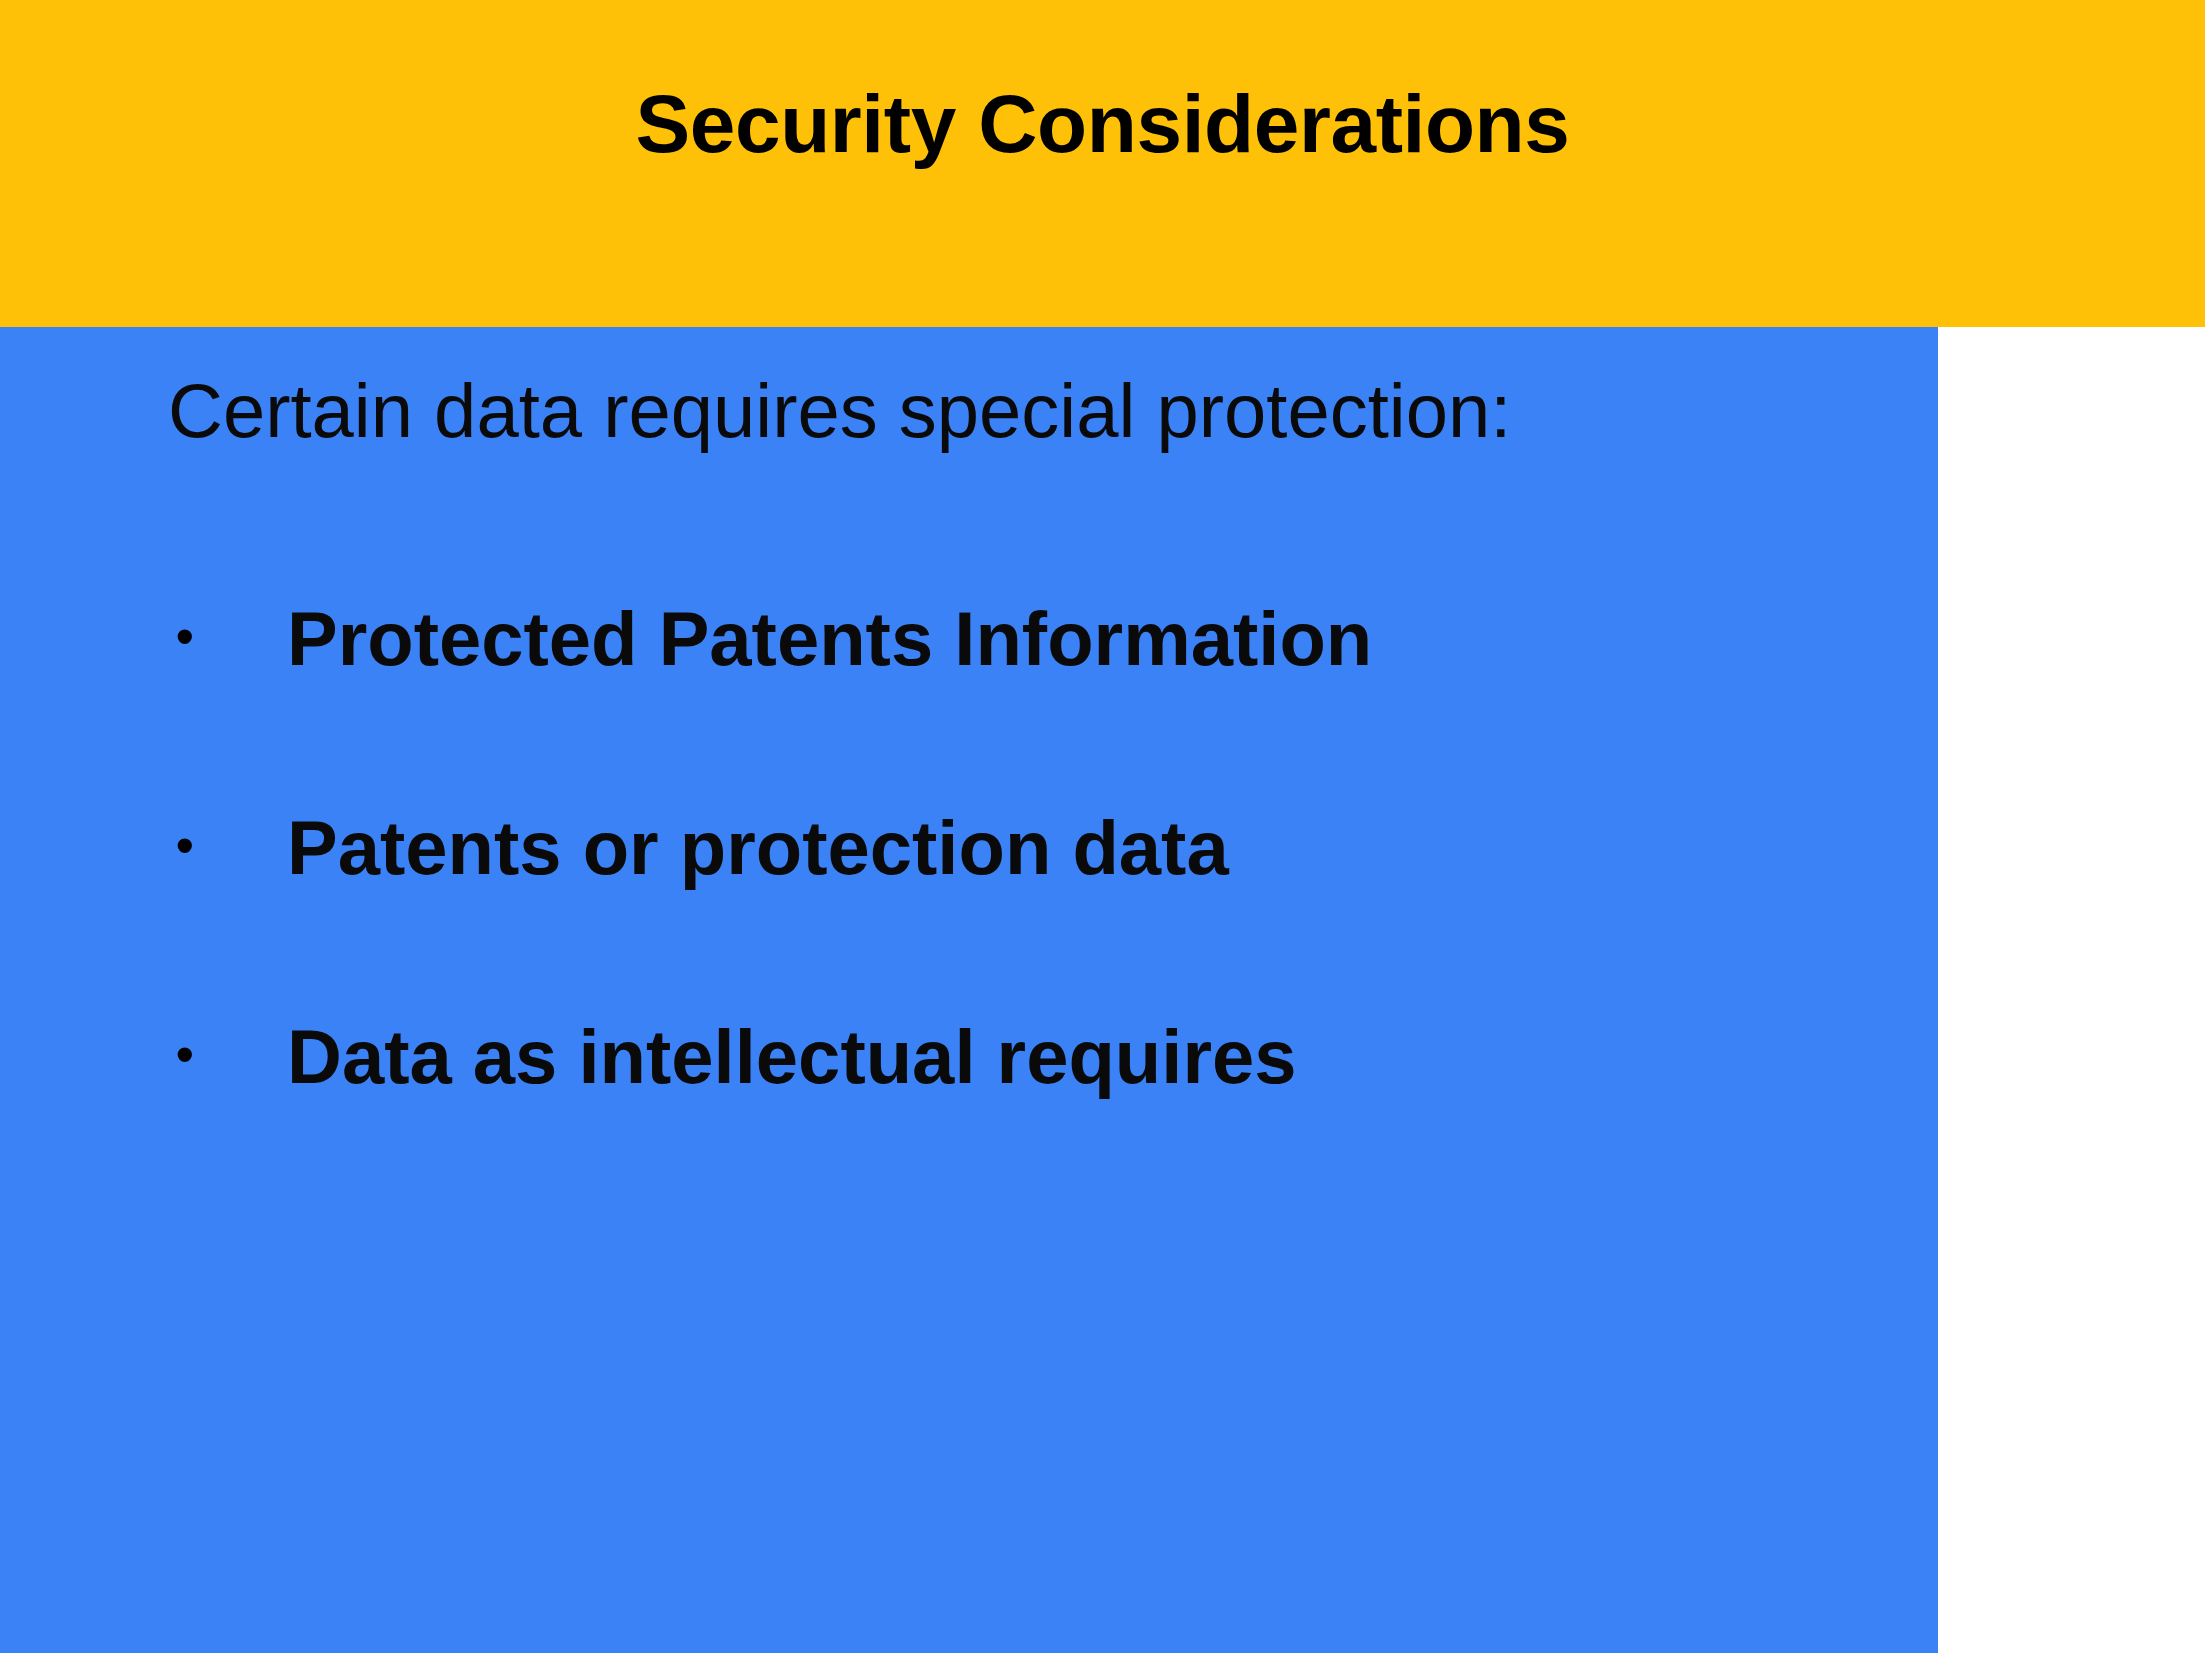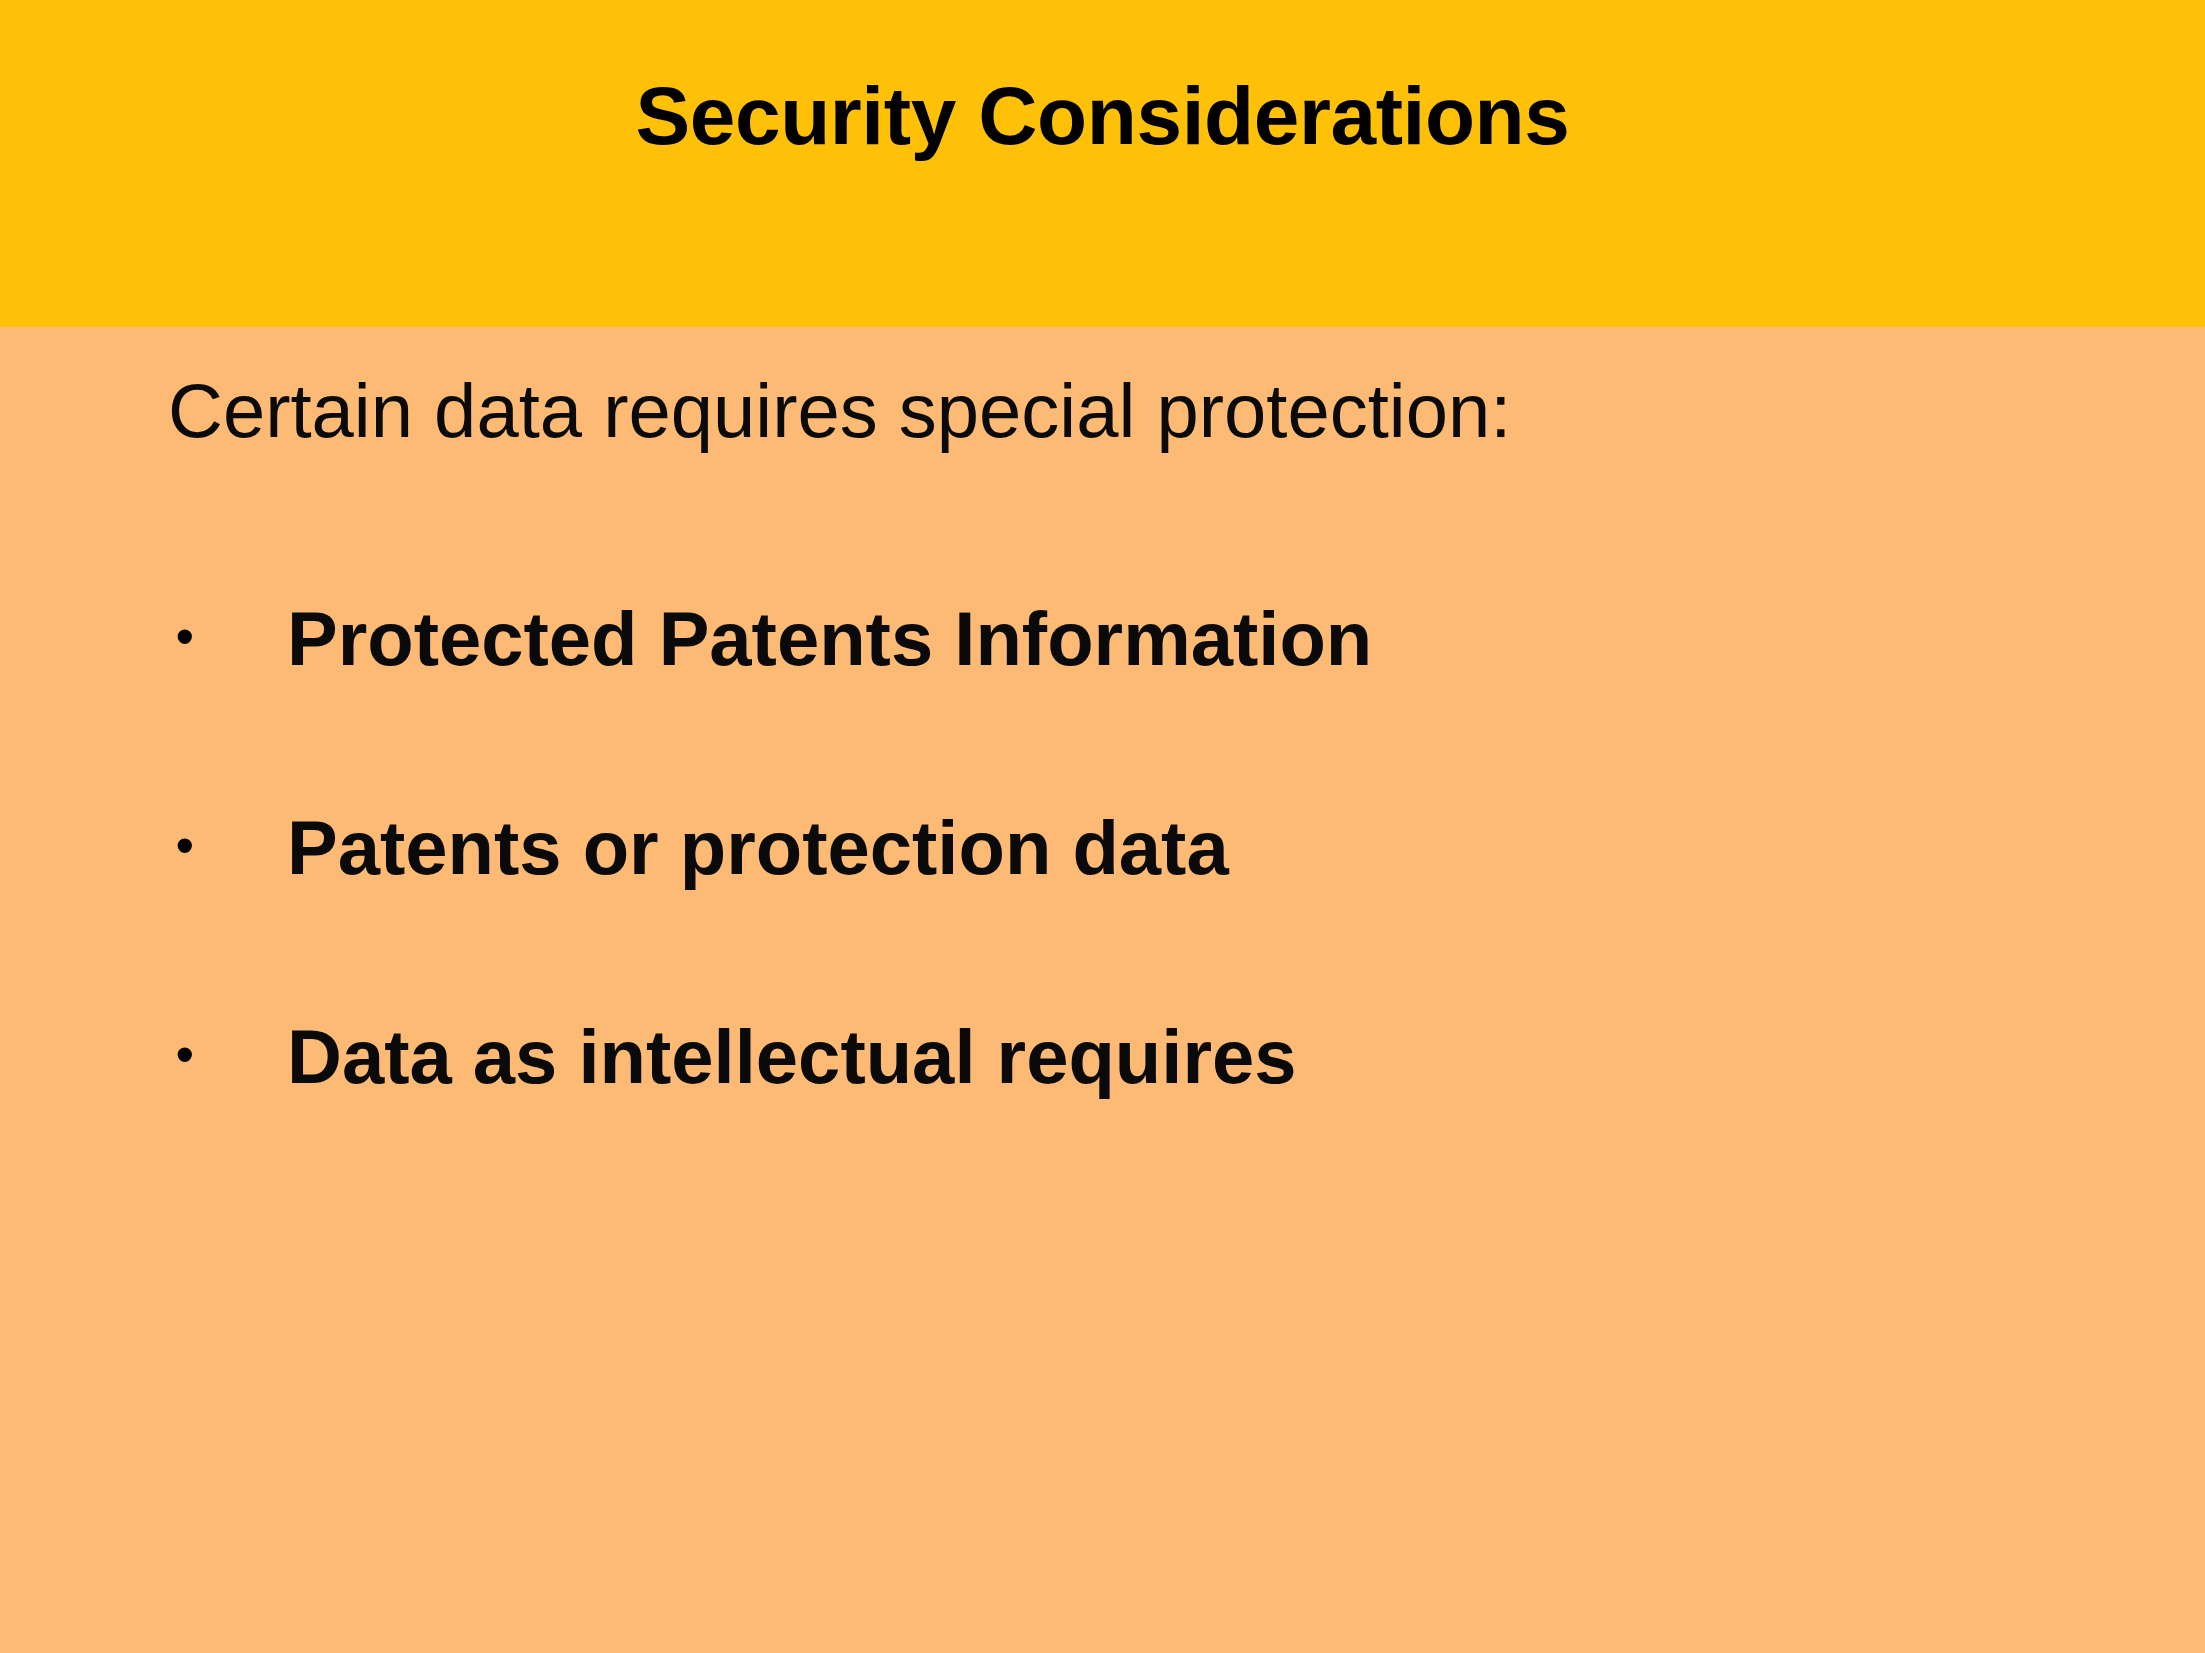--- a/index.html
+++ b/index.html
@@ -29,21 +29,21 @@
     left: 0;
     top: 0;
     width: 2205px;
     height: 327px;
     background: #ffc107;
   }
 
   .slide-title {
     position: absolute;
     left: 0;
-    top: 4px;
+    top: 12px;
     width: 2205px;
     height: 327px;
     display: flex;
     align-items: center;
     justify-content: center;
     padding-bottom: 103px;
     box-sizing: border-box;
     font-family: "Liberation Sans", sans-serif;
     font-weight: bold;
     font-size: 82px;
@@ -52,23 +52,23 @@
     letter-spacing: -0.4px;
     text-align: center;
     white-space: nowrap;
   }
 
   
   .body-area {
     position: absolute;
     left: 0;
     top: 327px;
-    width: 2205px;
+    width: 1938px;
     height: 1327px;
-    background: #fdba74;
+    background: #3b82f6;
   }
 
   .intro-line {
     position: absolute;
     left: 168px;
     top: 40px;
     font-family: "Liberation Sans", sans-serif;
     font-weight: normal;
     font-size: 76px;
     line-height: 1.15;

